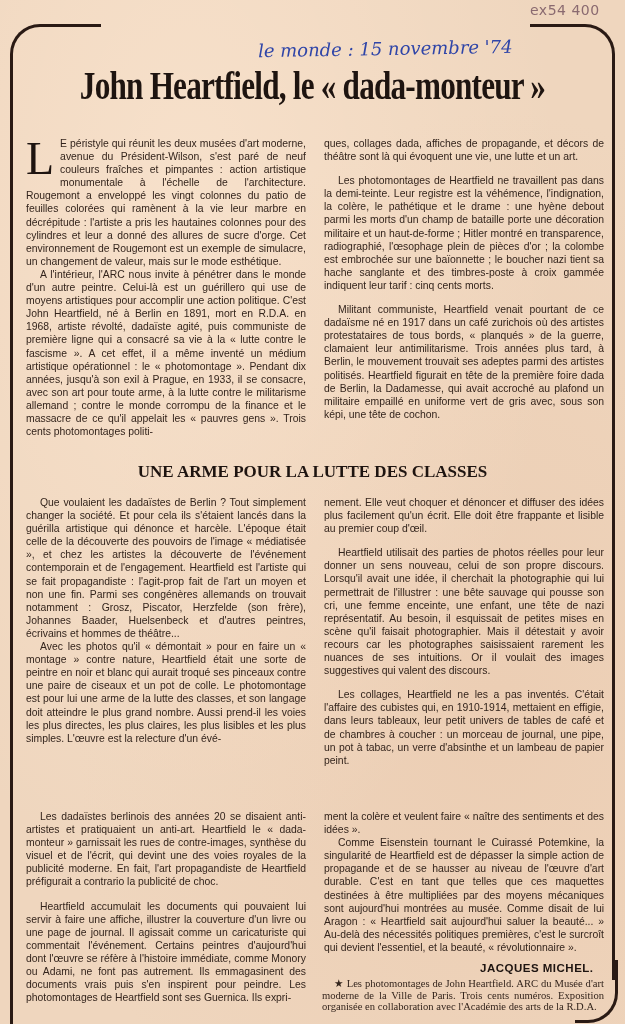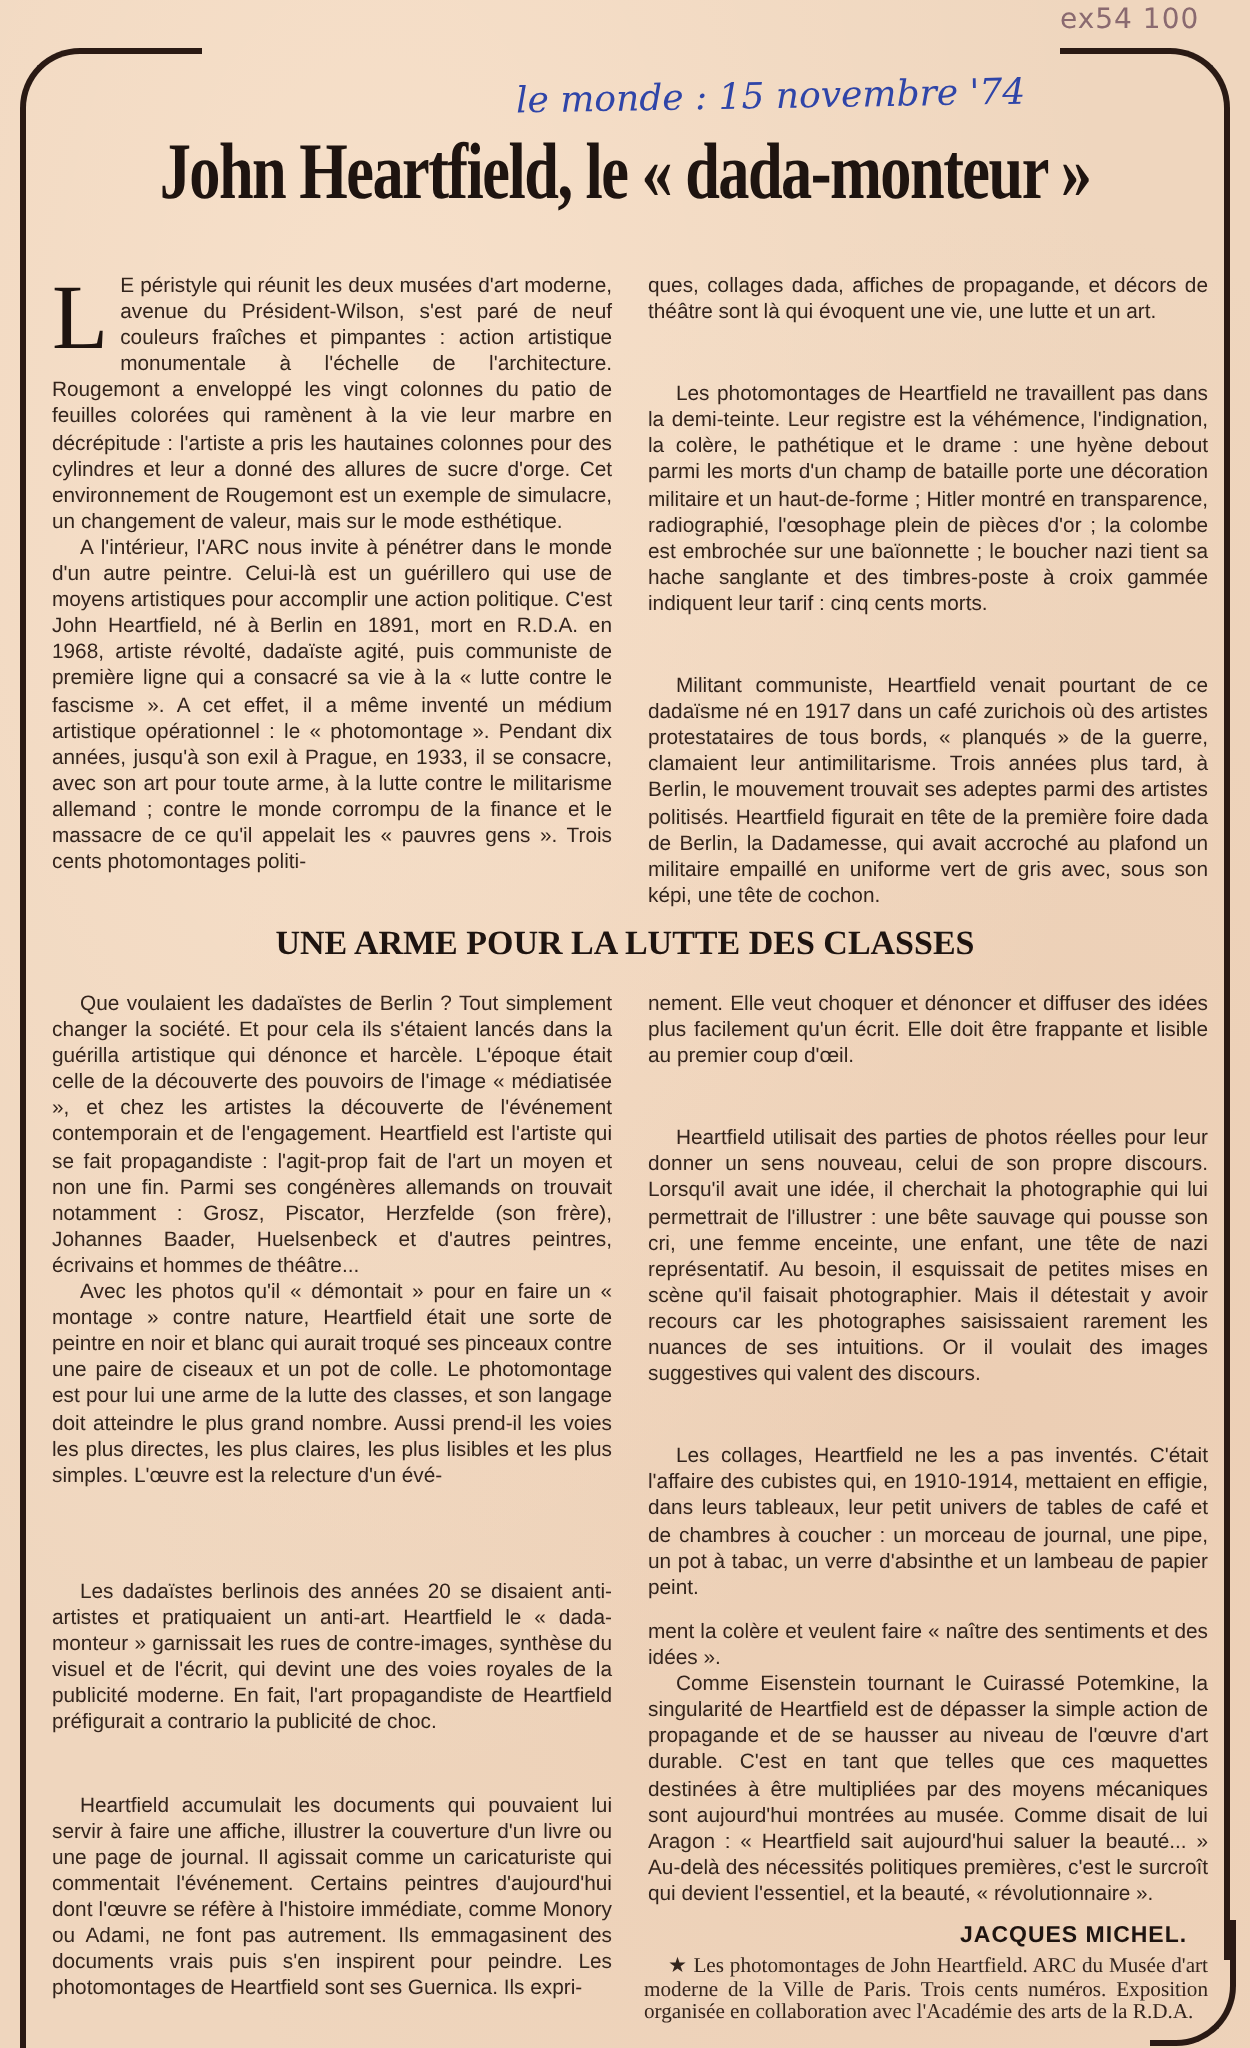--- a/index.html
+++ b/index.html
@@ -59,21 +59,21 @@
     font-family: "Liberation Serif", serif; font-weight: bold; font-size: 40px;
     color: #1e1410; letter-spacing: -1px; transform: scaleX(0.78);
   }
   .col {
     position: absolute; width: 280px;
     font-family: "Liberation Sans", sans-serif; font-size: 10.4px; line-height: 13.1px;
     text-align: justify; color: #33241c;
   }
   .col p { margin: 0; text-indent: 14px; }
   .col p.noindent { text-indent: 0; }
-  .col p.gap { margin-top: 28px; }
+  .col p.gap { margin-top: 11px; }
   .dropcap {
     float: left; font-family: "Liberation Serif", serif; font-size: 46px; line-height: 36px;
     margin: 4px 6px 0 0; color: #1e1410;
   }
   .subhead {
     position: absolute; left: 0; width: 625px; text-align: center;
     font-family: "Liberation Serif", serif; font-weight: bold; font-size: 17px; color: #1e1410;
   }
   .signature {
     position: absolute; left: 480px; top: 962px;
@@ -91,21 +91,21 @@
 <body>
 
 <div class="paper">
 
   <div class="frame-top-left"></div>
   <div class="frame-top-right"></div>
   <div class="frame-left"></div>
   <div class="frame-right"></div>
   <div class="frame-bottom-right"></div>
 
-  <div class="archive-code">ex54 100</div>
+  <div class="archive-code">ex54 400</div>
   <div class="handwritten">le monde : 15 novembre '74</div>
   <div class="headline">John Heartfield, le « dada-monteur »</div>
 
   <div class="col" style="left:26px; top:137px;">
     <p class="noindent"><span class="dropcap">L</span><span>E péristyle qui réunit les deux musées d'art moderne, avenue du Président-Wilson, s'est paré de neuf couleurs fraîches et pimpantes : action artistique monumentale à l'échelle de l'architecture. Rougemont a enveloppé les vingt colonnes du patio de feuilles colorées qui ramènent à la vie leur marbre en décrépitude : l'artiste a pris les hautaines colonnes pour des cylindres et leur a donné des allures de sucre d'orge. Cet environnement de Rougemont est un exemple de simulacre, un changement de valeur, mais sur le mode esthétique.</span></p>
     <p>A l'intérieur, l'ARC nous invite à pénétrer dans le monde d'un autre peintre. Celui-là est un guérillero qui use de moyens artistiques pour accomplir une action politique. C'est John Heartfield, né à Berlin en 1891, mort en R.D.A. en 1968, artiste révolté, dadaïste agité, puis communiste de première ligne qui a consacré sa vie à la « lutte contre le fascisme ». A cet effet, il a même inventé un médium artistique opérationnel : le « photomontage ». Pendant dix années, jusqu'à son exil à Prague, en 1933, il se consacre, avec son art pour toute arme, à la lutte contre le militarisme allemand ; contre le monde corrompu de la finance et le massacre de ce qu'il appelait les « pauvres gens ». Trois cents photomontages politi-</p>
   </div>
   <div class="col" style="left:324px; top:137px;">
     <p class="noindent">ques, collages dada, affiches de propagande, et décors de théâtre sont là qui évoquent une vie, une lutte et un art.</p>
     <p class="gap">Les photomontages de Heartfield ne travaillent pas dans la demi-teinte. Leur registre est la véhémence, l'indignation, la colère, le pathétique et le drame : une hyène debout parmi les morts d'un champ de bataille porte une décoration militaire et un haut-de-forme ; Hitler montré en transparence, radiographié, l'œsophage plein de pièces d'or ; la colombe est embrochée sur une baïonnette ; le boucher nazi tient sa hache sanglante et des timbres-poste à croix gammée indiquent leur tarif : cinq cents morts.</p>
@@ -116,21 +116,21 @@
   <div class="col" style="left:26px; top:496px;">
     <p>Que voulaient les dadaïstes de Berlin ? Tout simplement changer la société. Et pour cela ils s'étaient lancés dans la guérilla artistique qui dénonce et harcèle. L'époque était celle de la découverte des pouvoirs de l'image « médiatisée », et chez les artistes la découverte de l'événement contemporain et de l'engagement. Heartfield est l'artiste qui se fait propagandiste : l'agit-prop fait de l'art un moyen et non une fin. Parmi ses congénères allemands on trouvait notamment : Grosz, Piscator, Herzfelde (son frère), Johannes Baader, Huelsenbeck et d'autres peintres, écrivains et hommes de théâtre...</p>
     <p>Avec les photos qu'il « démontait » pour en faire un « montage » contre nature, Heartfield était une sorte de peintre en noir et blanc qui aurait troqué ses pinceaux contre une paire de ciseaux et un pot de colle. Le photomontage est pour lui une arme de la lutte des classes, et son langage doit atteindre le plus grand nombre. Aussi prend-il les voies les plus directes, les plus claires, les plus lisibles et les plus simples. L'œuvre est la relecture d'un évé-</p>
   </div>
   <div class="col" style="left:324px; top:496px;">
     <p class="noindent">nement. Elle veut choquer et dénoncer et diffuser des idées plus facilement qu'un écrit. Elle doit être frappante et lisible au premier coup d'œil.</p>
     <p class="gap">Heartfield utilisait des parties de photos réelles pour leur donner un sens nouveau, celui de son propre discours. Lorsqu'il avait une idée, il cherchait la photographie qui lui permettrait de l'illustrer : une bête sauvage qui pousse son cri, une femme enceinte, une enfant, une tête de nazi représentatif. Au besoin, il esquissait de petites mises en scène qu'il faisait photographier. Mais il détestait y avoir recours car les photographes saisissaient rarement les nuances de ses intuitions. Or il voulait des images suggestives qui valent des discours.</p>
     <p class="gap">Les collages, Heartfield ne les a pas inventés. C'était l'affaire des cubistes qui, en 1910-1914, mettaient en effigie, dans leurs tableaux, leur petit univers de tables de café et de chambres à coucher : un morceau de journal, une pipe, un pot à tabac, un verre d'absinthe et un lambeau de papier peint.</p>
   </div>
 
-  <div class="col" style="left:26px; top:790px;">
+  <div class="col" style="left:26px; top:810px;">
     <p>Les dadaïstes berlinois des années 20 se disaient anti-artistes et pratiquaient un anti-art. Heartfield le « dada-monteur » garnissait les rues de contre-images, synthèse du visuel et de l'écrit, qui devint une des voies royales de la publicité moderne. En fait, l'art propagandiste de Heartfield préfigurait a contrario la publicité de choc.</p>
     <p class="gap">Heartfield accumulait les documents qui pouvaient lui servir à faire une affiche, illustrer la couverture d'un livre ou une page de journal. Il agissait comme un caricaturiste qui commentait l'événement. Certains peintres d'aujourd'hui dont l'œuvre se réfère à l'histoire immédiate, comme Monory ou Adami, ne font pas autrement. Ils emmagasinent des documents vrais puis s'en inspirent pour peindre. Les photomontages de Heartfield sont ses Guernica. Ils expri-</p>
   </div>
   <div class="col" style="left:324px; top:810px;">
     <p class="noindent">ment la colère et veulent faire « naître des sentiments et des idées ».</p>
     <p>Comme Eisenstein tournant le Cuirassé Potemkine, la singularité de Heartfield est de dépasser la simple action de propagande et de se hausser au niveau de l'œuvre d'art durable. C'est en tant que telles que ces maquettes destinées à être multipliées par des moyens mécaniques sont aujourd'hui montrées au musée. Comme disait de lui Aragon : « Heartfield sait aujourd'hui saluer la beauté... » Au-delà des nécessités politiques premières, c'est le surcroît qui devient l'essentiel, et la beauté, « révolutionnaire ».</p>
   </div>
 
   <div class="signature">JACQUES MICHEL.</div>
   <div class="footnote">

